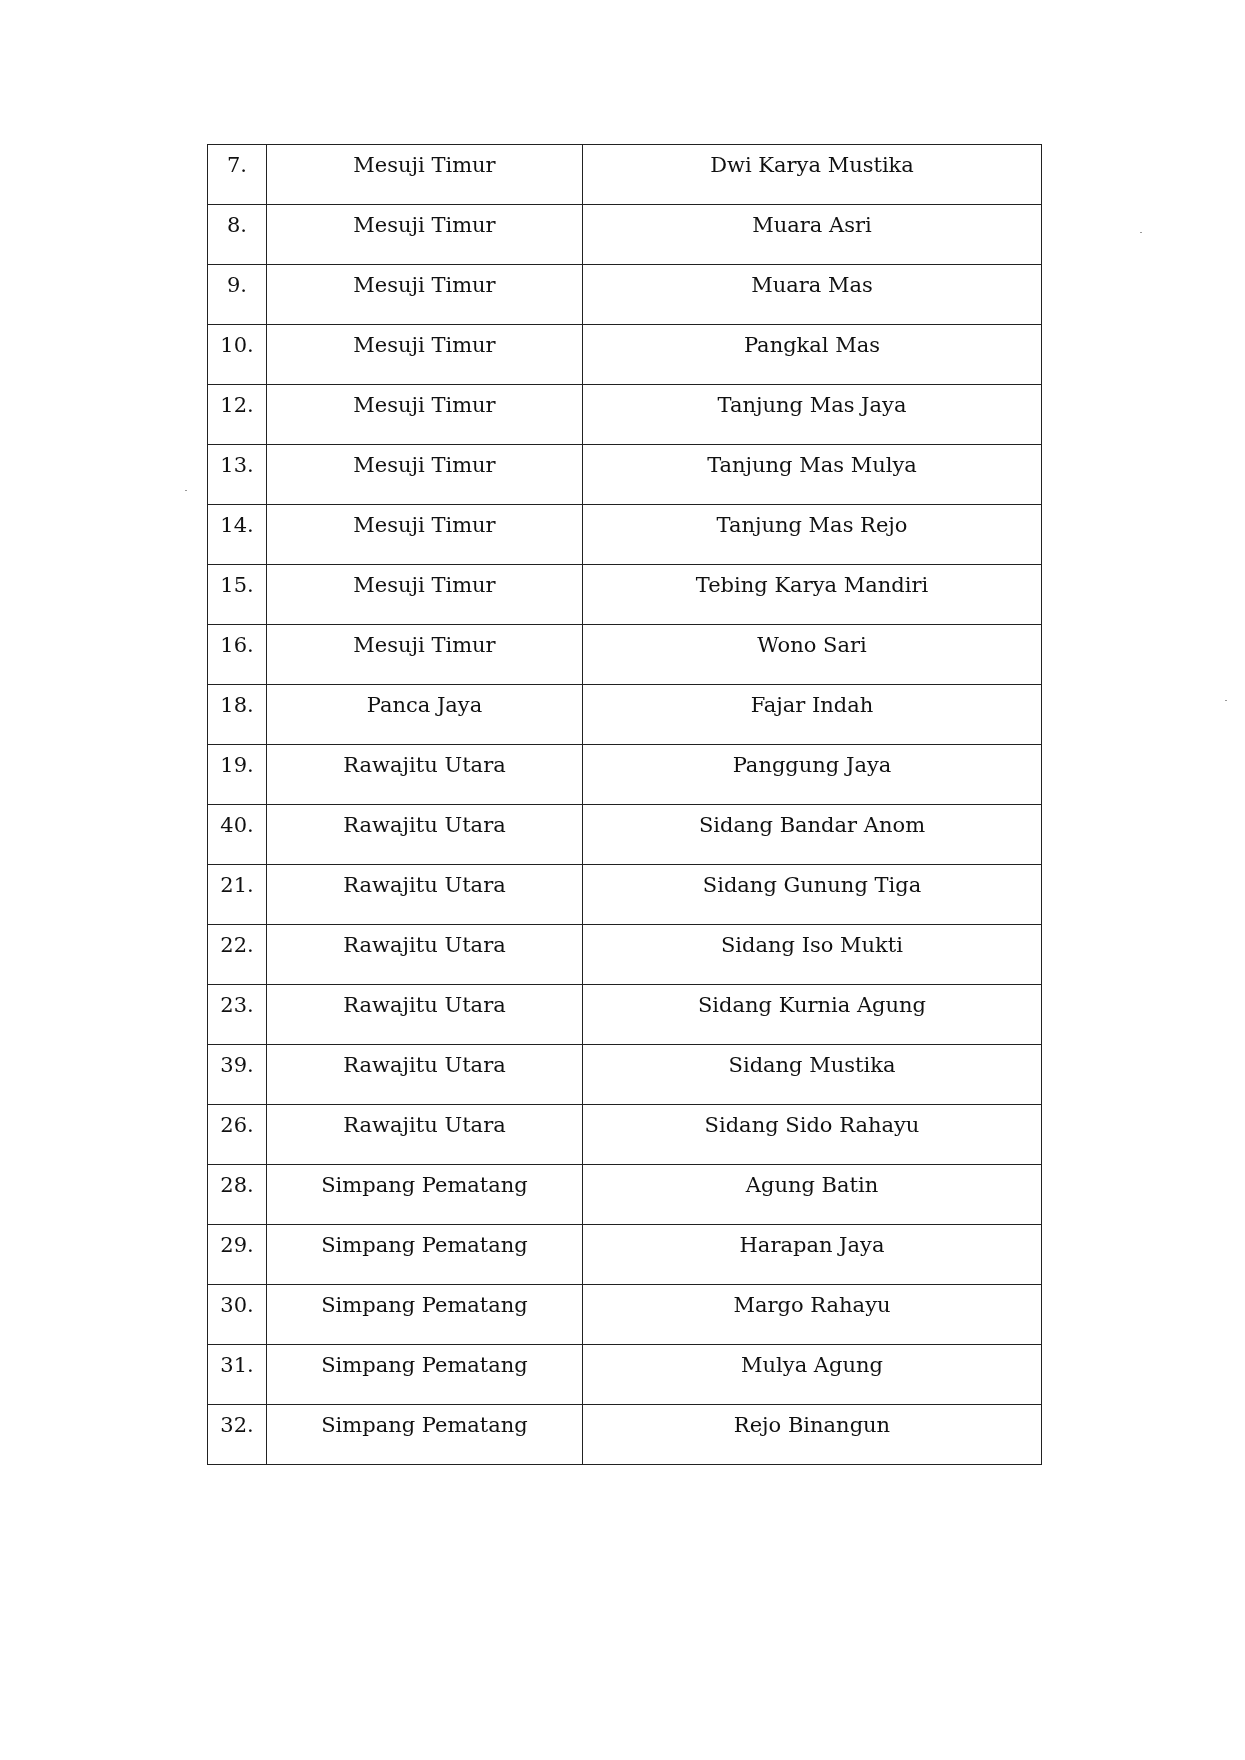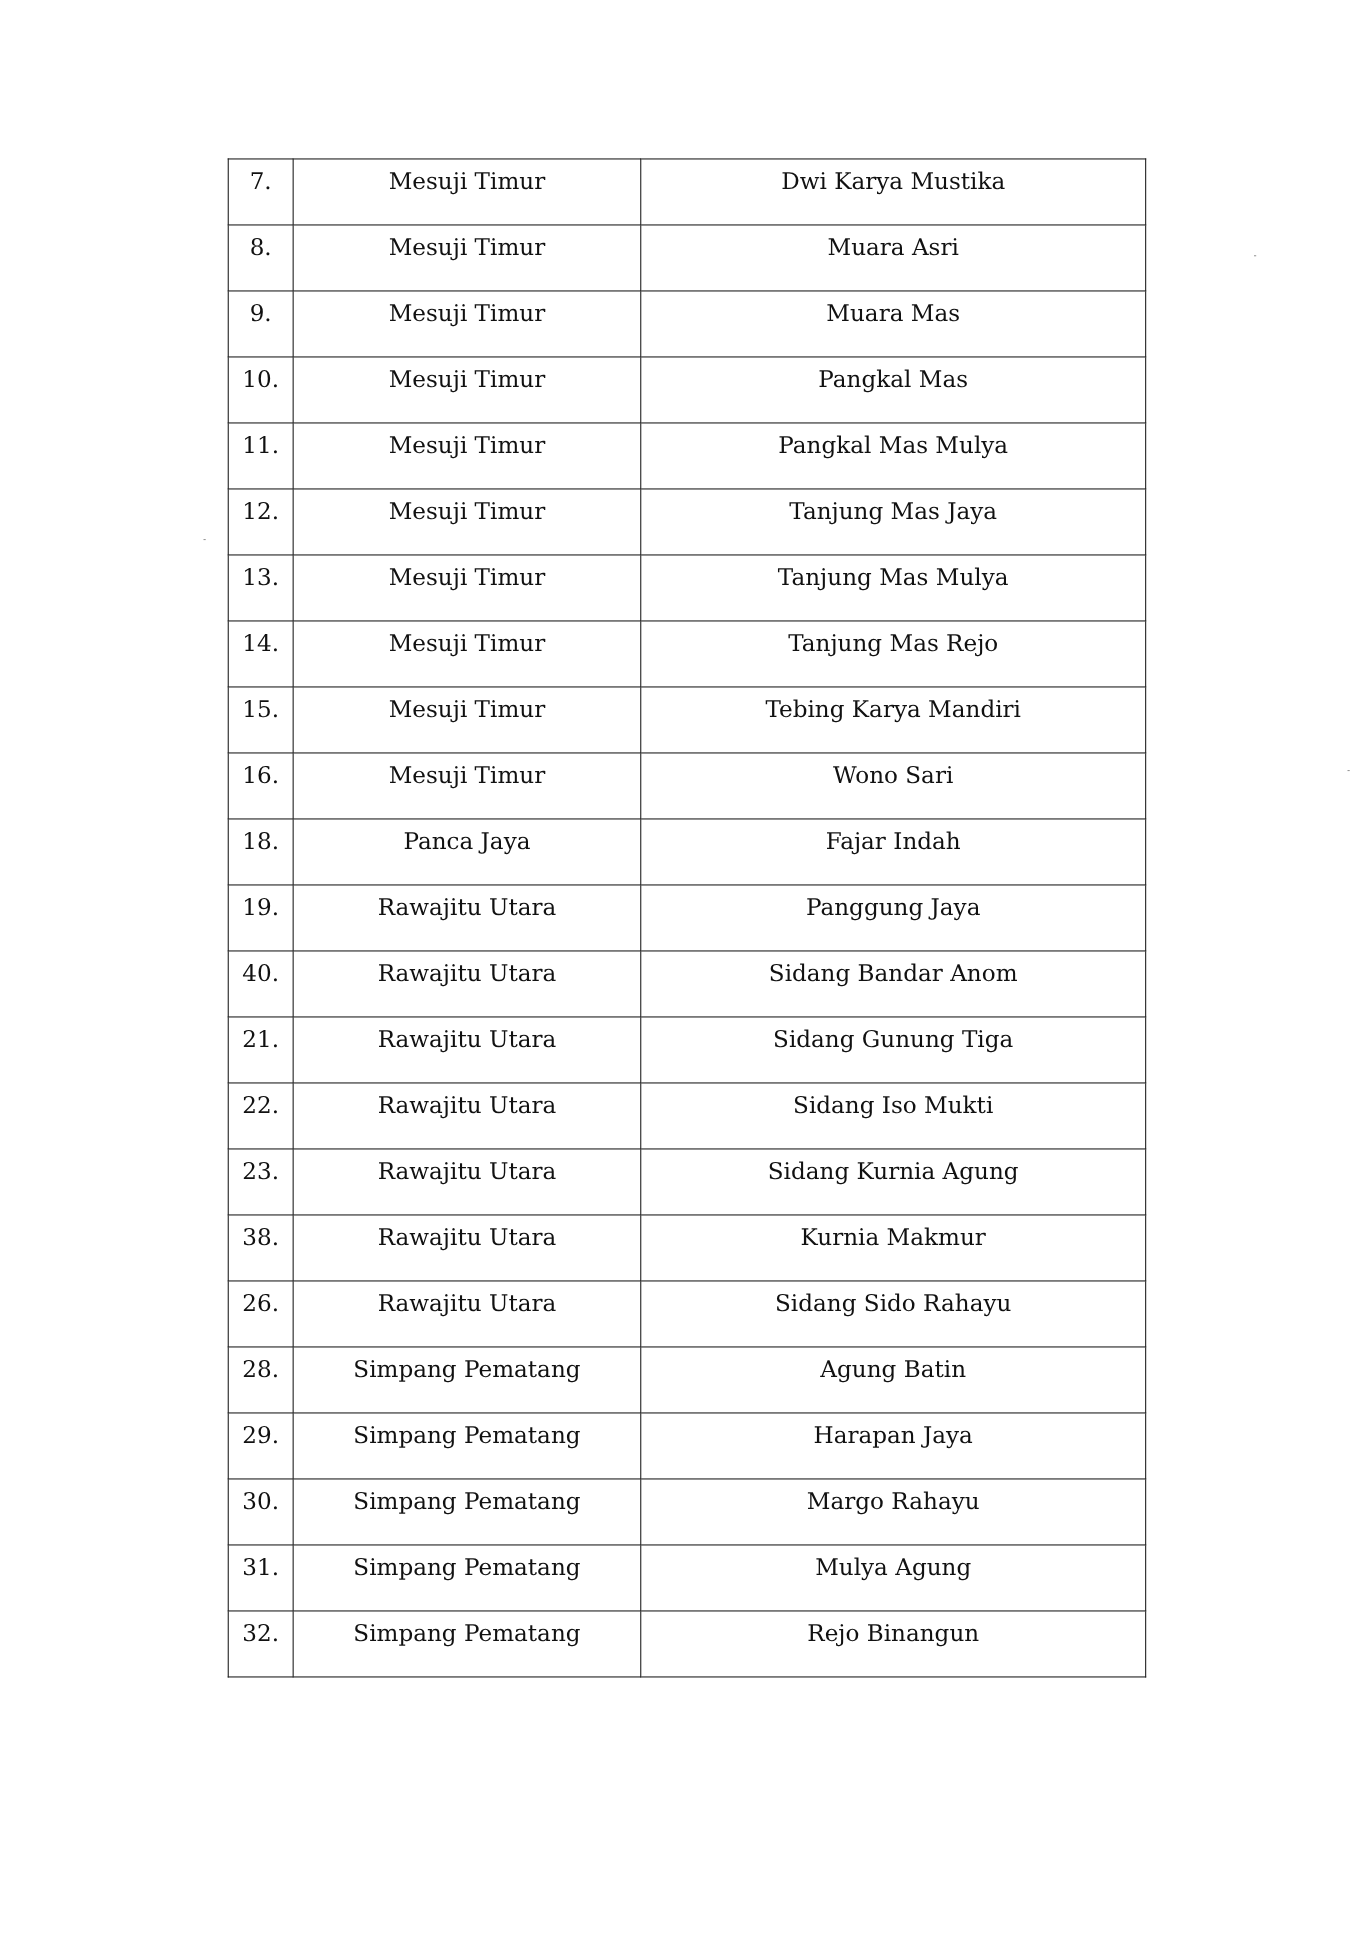--- a/index.html
+++ b/index.html
@@ -31,25 +31,20 @@
       </tr>
       <tr>
         <td class="no"><span>9.</span></td>
         <td class="kec"><span>Mesuji Timur</span></td>
         <td class="desa"><span>Muara Mas</span></td>
       </tr>
       <tr>
         <td class="no"><span>10.</span></td>
         <td class="kec"><span>Mesuji Timur</span></td>
         <td class="desa"><span>Pangkal Mas</span></td>
-      </tr>
-      <tr>
-        <td class="no"><span>11.</span></td>
-        <td class="kec"><span>Mesuji Timur</span></td>
-        <td class="desa"><span>Pangkal Mas Mulya</span></td>
       </tr>
       <tr>
         <td class="no"><span>12.</span></td>
         <td class="kec"><span>Mesuji Timur</span></td>
         <td class="desa"><span>Tanjung Mas Jaya</span></td>
       </tr>
       <tr>
         <td class="no"><span>13.</span></td>
         <td class="kec"><span>Mesuji Timur</span></td>
         <td class="desa"><span>Tanjung Mas Mulya</span></td>
@@ -93,23 +88,23 @@
         <td class="no"><span>22.</span></td>
         <td class="kec"><span>Rawajitu Utara</span></td>
         <td class="desa"><span>Sidang Iso Mukti</span></td>
       </tr>
       <tr>
         <td class="no"><span>23.</span></td>
         <td class="kec"><span>Rawajitu Utara</span></td>
         <td class="desa"><span>Sidang Kurnia Agung</span></td>
       </tr>
       <tr>
-        <td class="no"><span>38.</span></td>
+        <td class="no"><span>39.</span></td>
         <td class="kec"><span>Rawajitu Utara</span></td>
-        <td class="desa"><span>Kurnia Makmur</span></td>
+        <td class="desa"><span>Sidang Mustika</span></td>
       </tr>
       <tr>
         <td class="no"><span>26.</span></td>
         <td class="kec"><span>Rawajitu Utara</span></td>
         <td class="desa"><span>Sidang Sido Rahayu</span></td>
       </tr>
       <tr>
         <td class="no"><span>28.</span></td>
         <td class="kec"><span>Simpang Pematang</span></td>
         <td class="desa"><span>Agung Batin</span></td>

